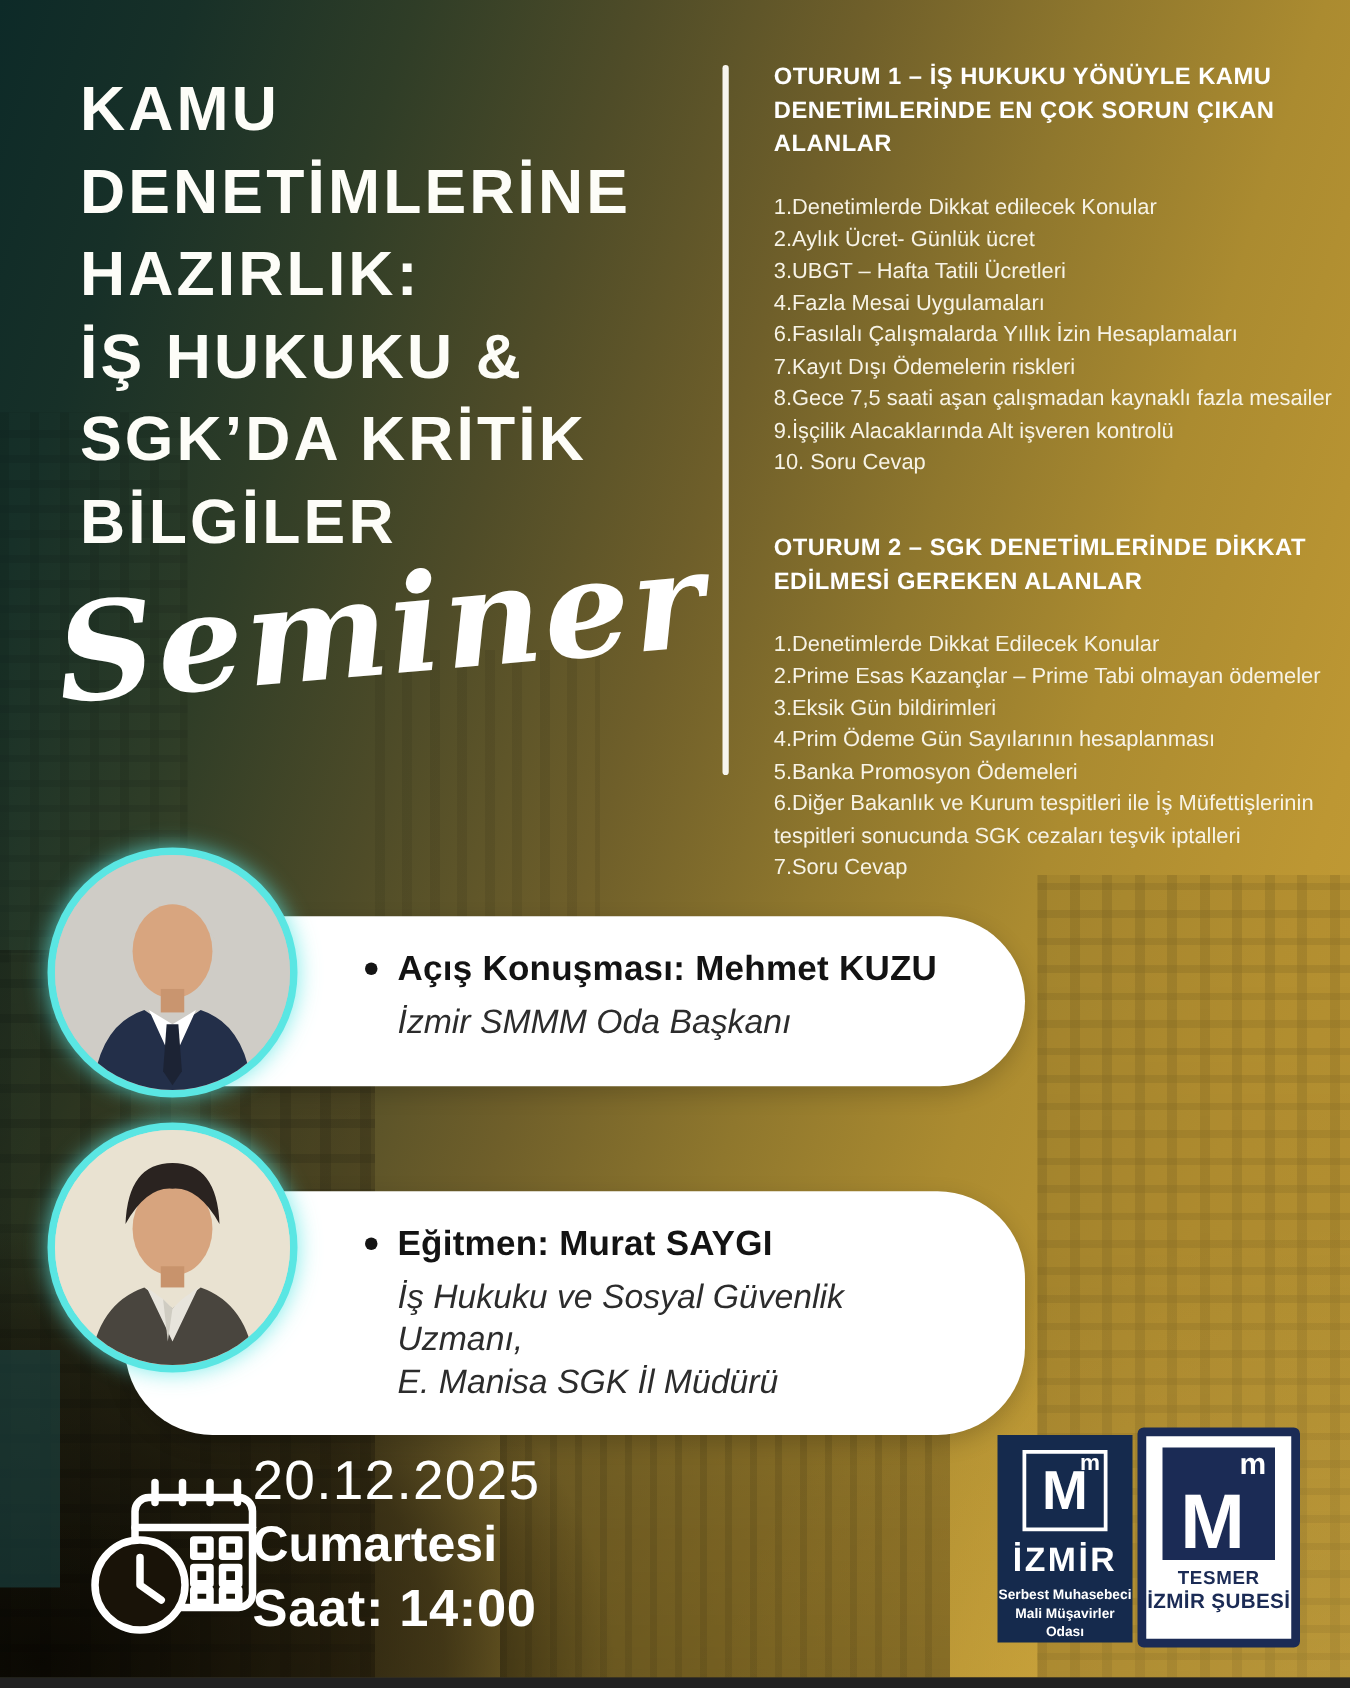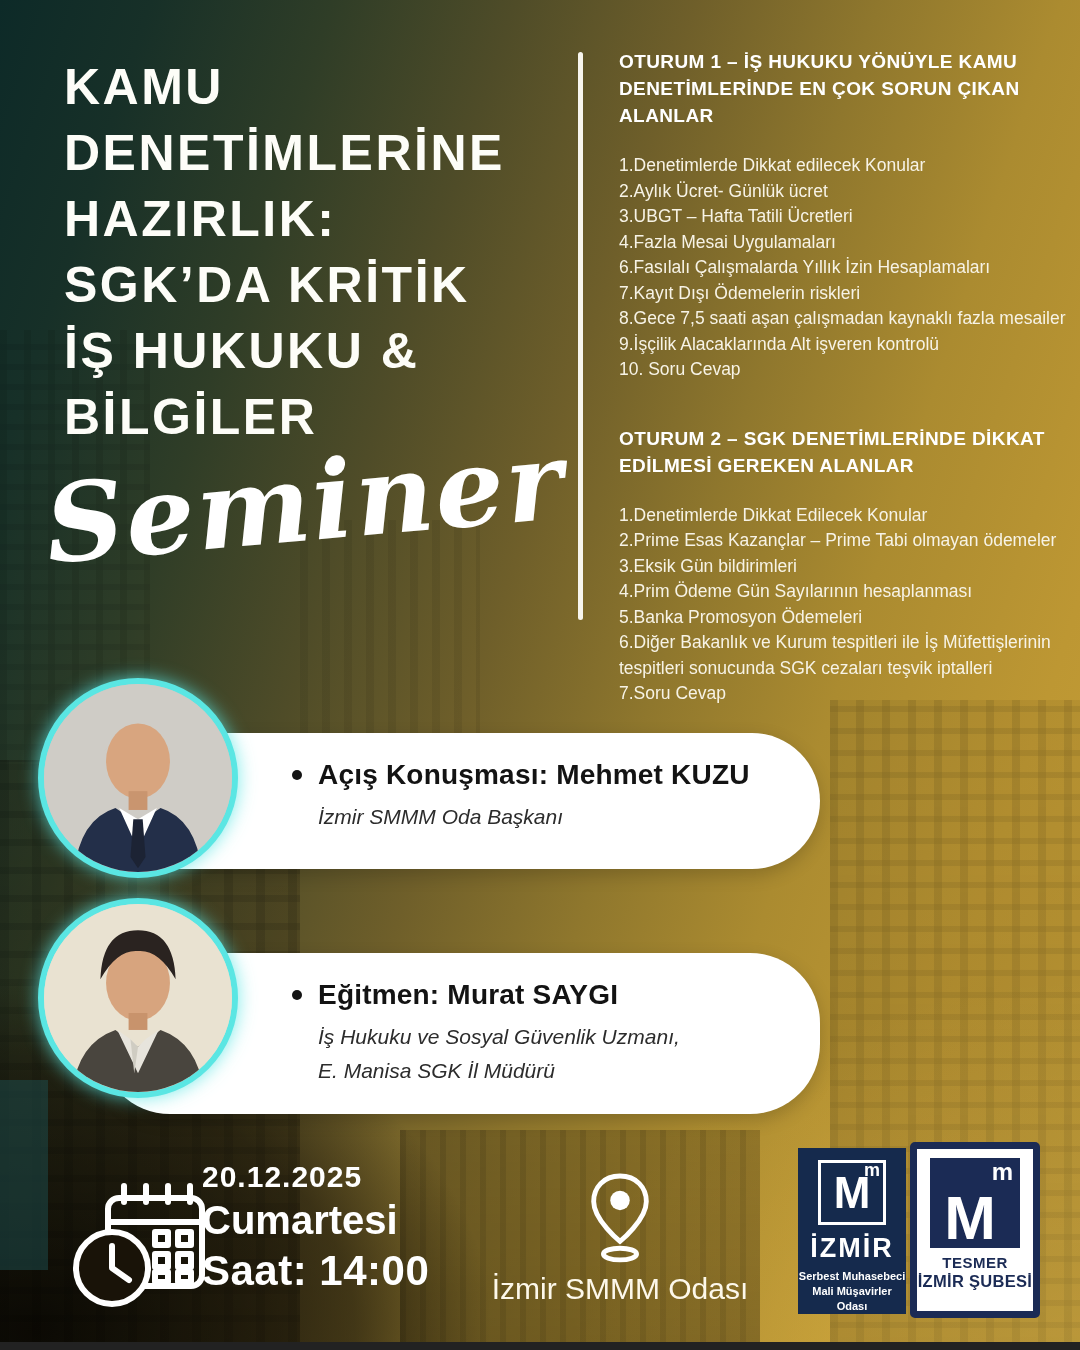--- a/index.html
+++ b/index.html
@@ -46,33 +46,33 @@
   .session + .session{margin-top:42px;}
 
   
   .card{position:absolute;left:100px;width:720px;background:#ffffff;border-radius:70px;
     box-shadow:0 6px 18px rgba(0,0,0,.18);box-sizing:border-box;padding:26px 40px 26px 192px;}
   .card1{top:733px;min-height:136px;}
   .card2{top:953px;min-height:140px;}
   .spk-name-row{display:flex;align-items:center;}
   .dot{width:10px;height:10px;border-radius:50%;background:#141414;margin-right:16px;flex:0 0 auto;}
   .spk-name{font-size:28px;font-weight:700;color:#131313;letter-spacing:.2px;}
-  .spk-role{font-size:21px;font-style:italic;color:#2c2c2c;margin-top:9px;margin-left:26px;line-height:34px;}
+  .spk-role{font-size:27px;font-style:italic;color:#2c2c2c;margin-top:9px;margin-left:26px;line-height:34px;}
 
   .avatar{position:absolute;width:188px;height:188px;border-radius:50%;
     border:6px solid #5ae6e3;box-shadow:0 0 18px rgba(90,230,227,.8), inset 0 0 8px rgba(90,230,227,.5);
     overflow:hidden;}
   .av1{left:38px;top:678px;background:#cfccc6;}
   .av2{left:38px;top:898px;background:#e9e2d1;}
   .avatar svg{display:block;width:100%;height:100%;}
 
   
   .cal-icon{position:absolute;left:70px;top:1176px;width:140px;height:140px;}
   .date-block{position:absolute;left:202px;top:1160px;}
-  .date-line1{font-size:30px;font-weight:700;letter-spacing:1px;}
+  .date-line1{font-size:44px;font-weight:400;letter-spacing:1px;}
   .date-line2{font-size:40px;font-weight:700;margin-top:4px;}
   .date-line3{font-size:42px;font-weight:700;margin-top:4px;letter-spacing:.5px;}
   .venue-block{position:absolute;left:455px;top:1168px;width:330px;display:flex;flex-direction:column;align-items:center;}
   .pin-icon{width:78px;height:98px;}
   .venue-name{font-size:30px;font-weight:400;color:#fdf8ea;margin-top:6px;white-space:nowrap;}
 
   
   .logo-izmir{position:absolute;left:798px;top:1148px;width:108px;height:166px;background:#152a4d;
     display:flex;flex-direction:column;align-items:center;box-sizing:border-box;padding-top:12px;}
   .msq{width:62px;height:62px;border:3px solid #ffffff;position:relative;display:flex;align-items:center;justify-content:center;}
@@ -99,22 +99,22 @@
   <div class="bldg b5"></div>
   <div class="bldg b1"></div>
   <div class="bldg b2"></div>
   <div class="bldg b3"></div>
   <div class="bldg tealpatch"></div>
 
   <div class="title">
     <div>KAMU</div>
     <div>DENETİMLERİNE</div>
     <div>HAZIRLIK:</div>
+    <div>İŞ HUKUKU &amp;</div>
     <div>SGK’DA KRİTİK</div>
-    <div>İŞ HUKUKU &amp;</div>
     <div>BİLGİLER</div>
   </div>
   <div class="script">Seminer</div>
 
   <div class="divider"></div>
   <div class="agenda">
     <div class="session">
       <p class="session-heading">OTURUM 1 – İŞ HUKUKU YÖNÜYLE KAMU DENETİMLERİNDE EN ÇOK SORUN ÇIKAN ALANLAR</p>
       <div class="session-items">
         <div>1.Denetimlerde Dikkat edilecek Konular</div>
@@ -200,30 +200,20 @@
       <circle cx="42" cy="92" r="36" fill="#191308"></circle>
       <polyline points="42,70 42,92 59,104"></polyline>
     </g>
   </svg>
   <div class="date-block">
     <div class="date-line1">20.12.2025</div>
     <div class="date-line2">Cumartesi</div>
     <div class="date-line3">Saat: 14:00</div>
   </div>
 
-  <div class="venue-block">
-    <svg class="pin-icon" viewBox="0 0 80 100">
-      <g stroke="#ffffff" stroke-width="5" fill="none">
-        <path d="M40 8 C 23 8 13 20 13 34 C 13 53 40 75 40 75 C 40 75 67 53 67 34 C 67 20 57 8 40 8 Z"></path>
-        <ellipse cx="40" cy="88" rx="17" ry="6"></ellipse>
-      </g>
-      <circle cx="40" cy="33" r="10" fill="#ffffff"></circle>
-    </svg>
-    <div class="venue-name">İzmir SMMM Odası</div>
-  </div>
 
   <div class="logo-izmir">
     <div class="msq">
       <span class="bigM">M</span>
       <span class="supm">m</span>
     </div>
     <div class="lt">İZMİR</div>
     <div class="ls">
       <div>Serbest Muhasebeci</div>
       <div>Mali Müşavirler Odası</div>

